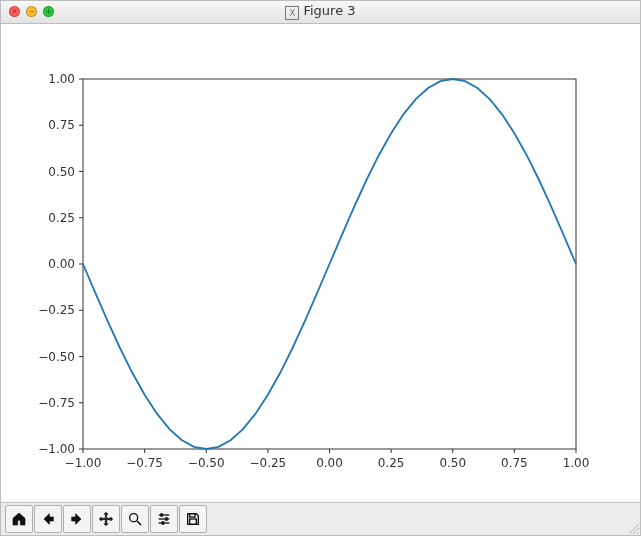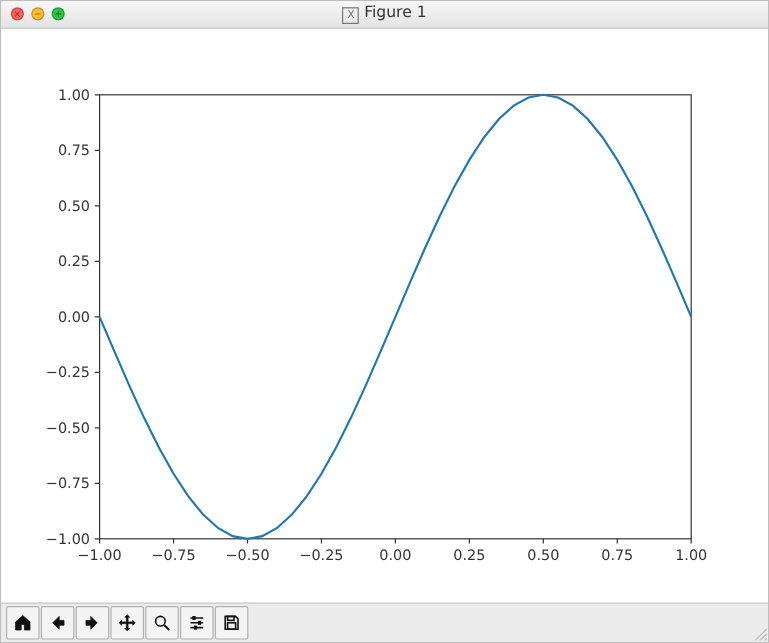--- a/index.html
+++ b/index.html
@@ -134,21 +134,21 @@
 
 <div class="window">
 
   <div class="titlebar">
     <div class="traffic">
       <div class="dot red">×</div>
       <div class="dot yellow">−</div>
       <div class="dot green">+</div>
     </div>
     <div class="title-center">
-      <span class="xicon">X</span><span>Figure 1</span>
+      <span class="xicon">X</span><span>Figure 3</span>
     </div>
   </div>
 
   <div class="figure-area">
     <svg class="plot" id="plot-svg" viewBox="0 0 639 478">
       <g class="axis" id="axis-group">
           <rect x="82" y="55" width="493" height="370" fill="none" stroke="#333" stroke-width="1"></rect>
           <line x1="82" x2="82" y1="425" y2="429" stroke="#333"></line>
           <text x="82" y="443" text-anchor="middle">−1.00</text>
           <line x1="143.625" x2="143.625" y1="425" y2="429" stroke="#333"></line>

